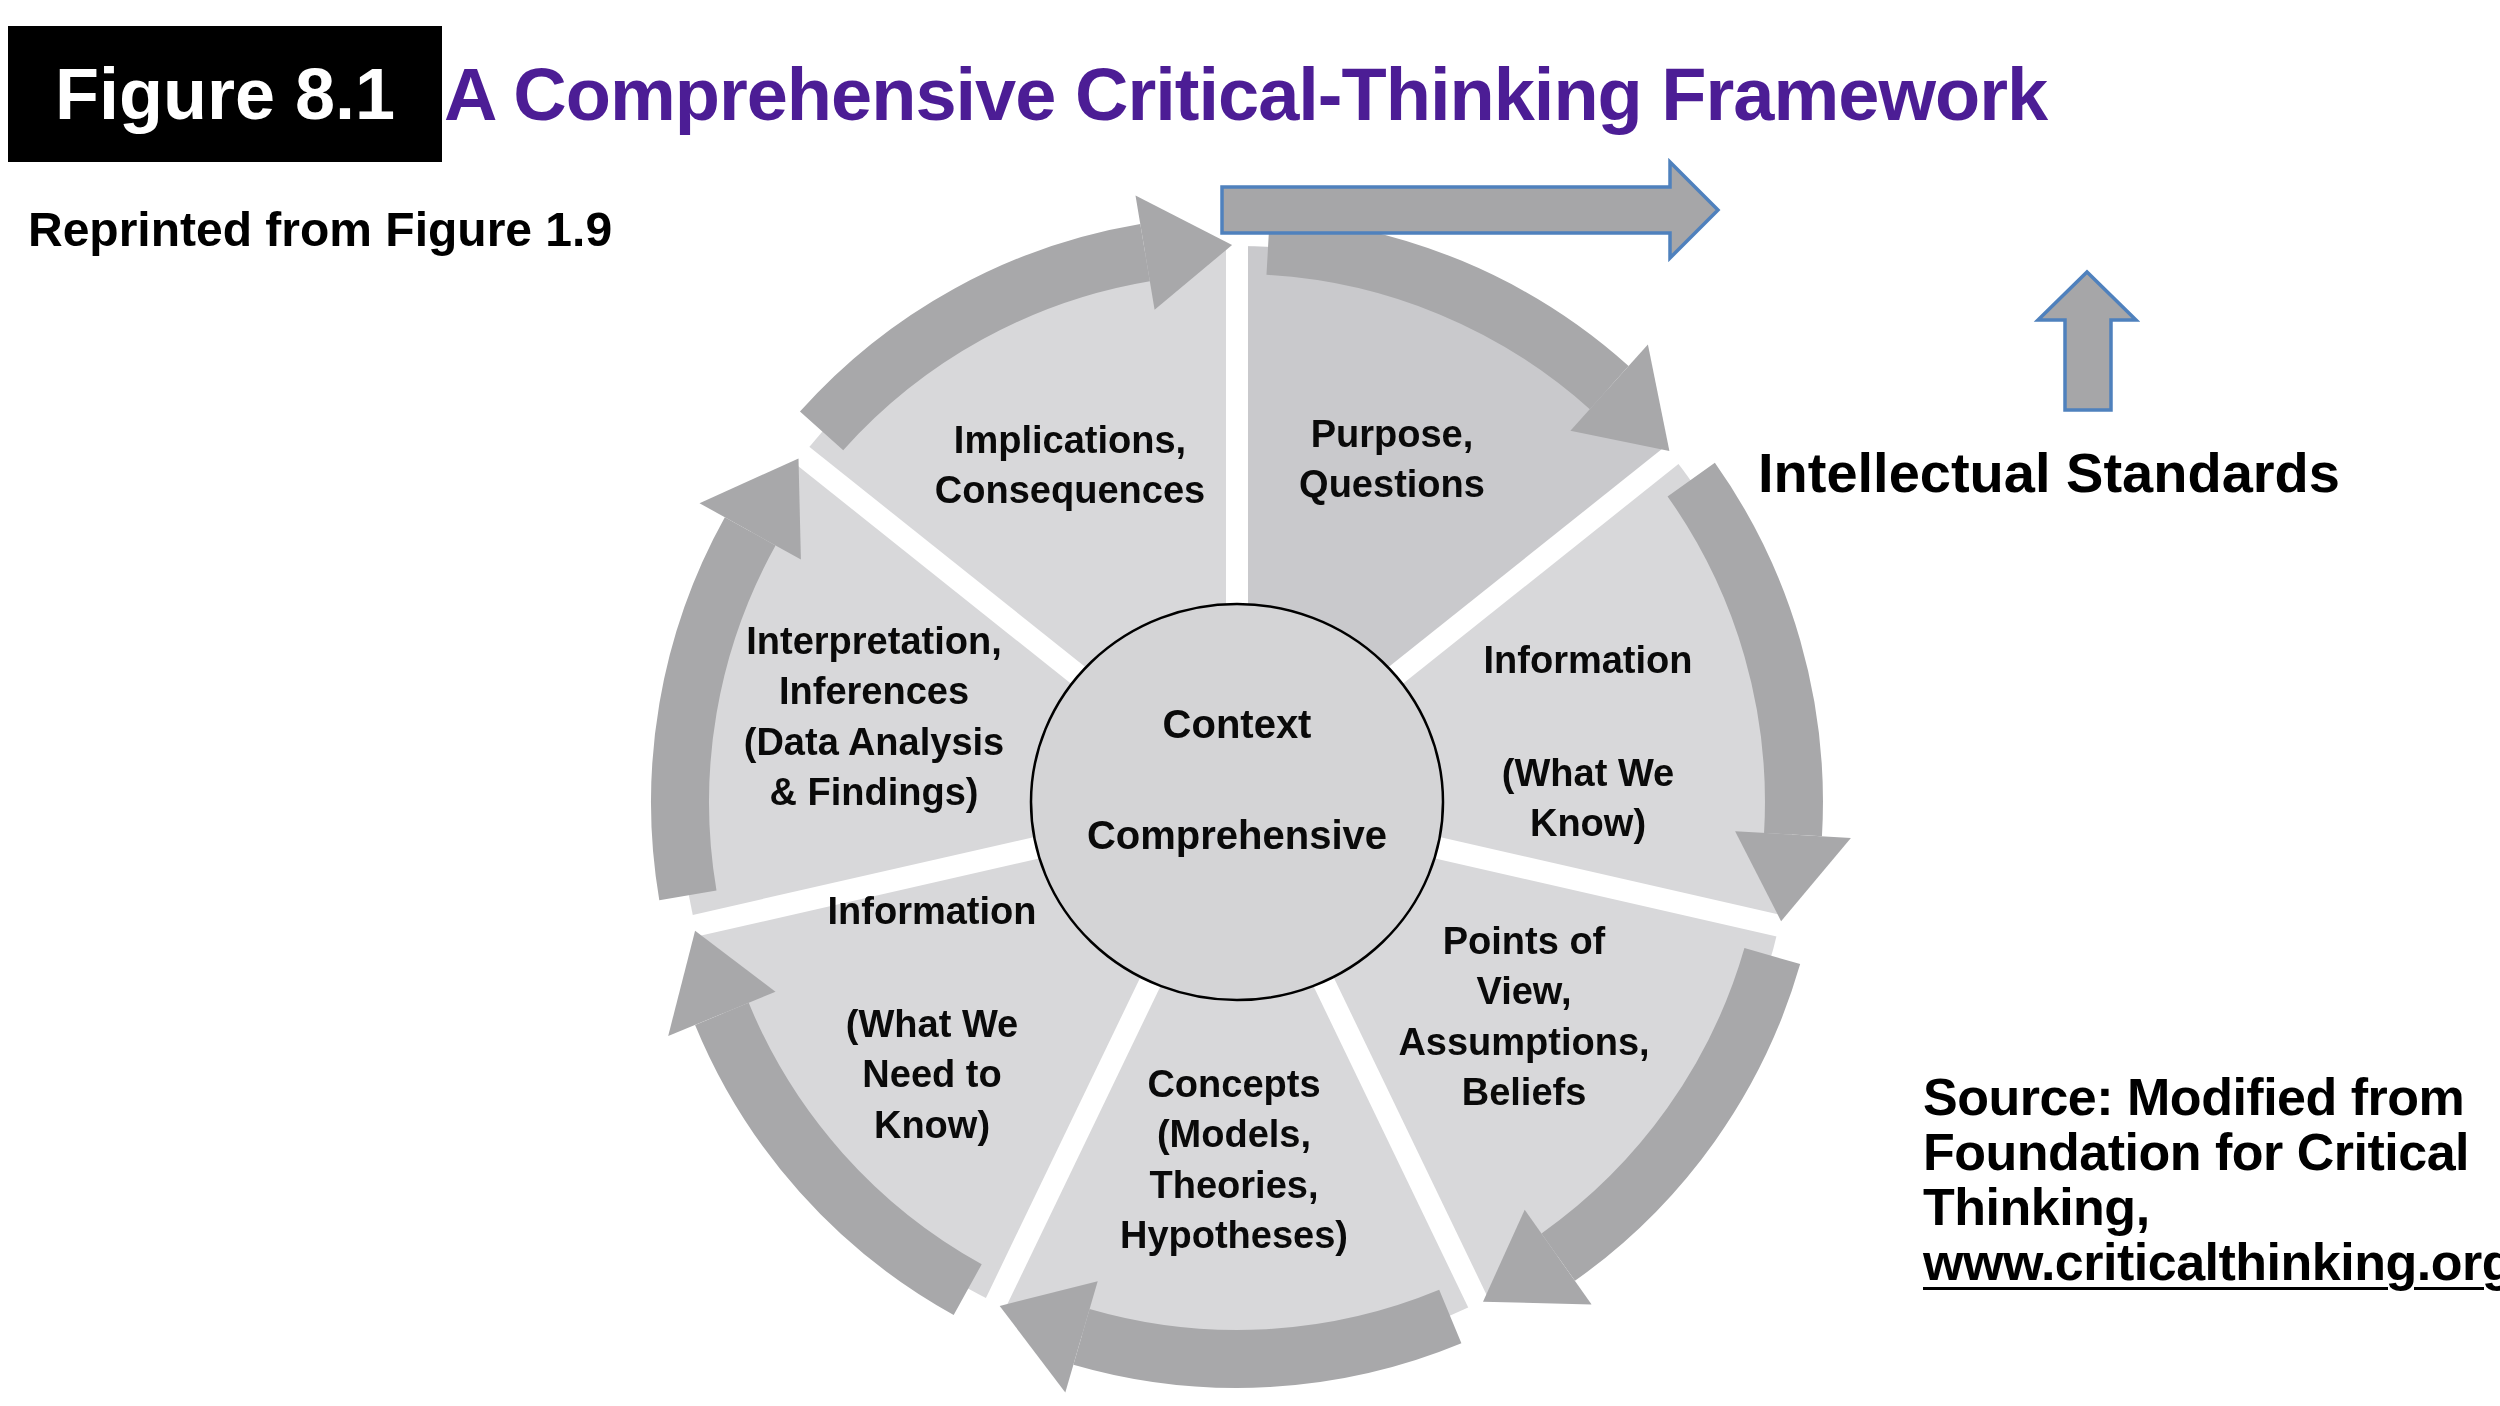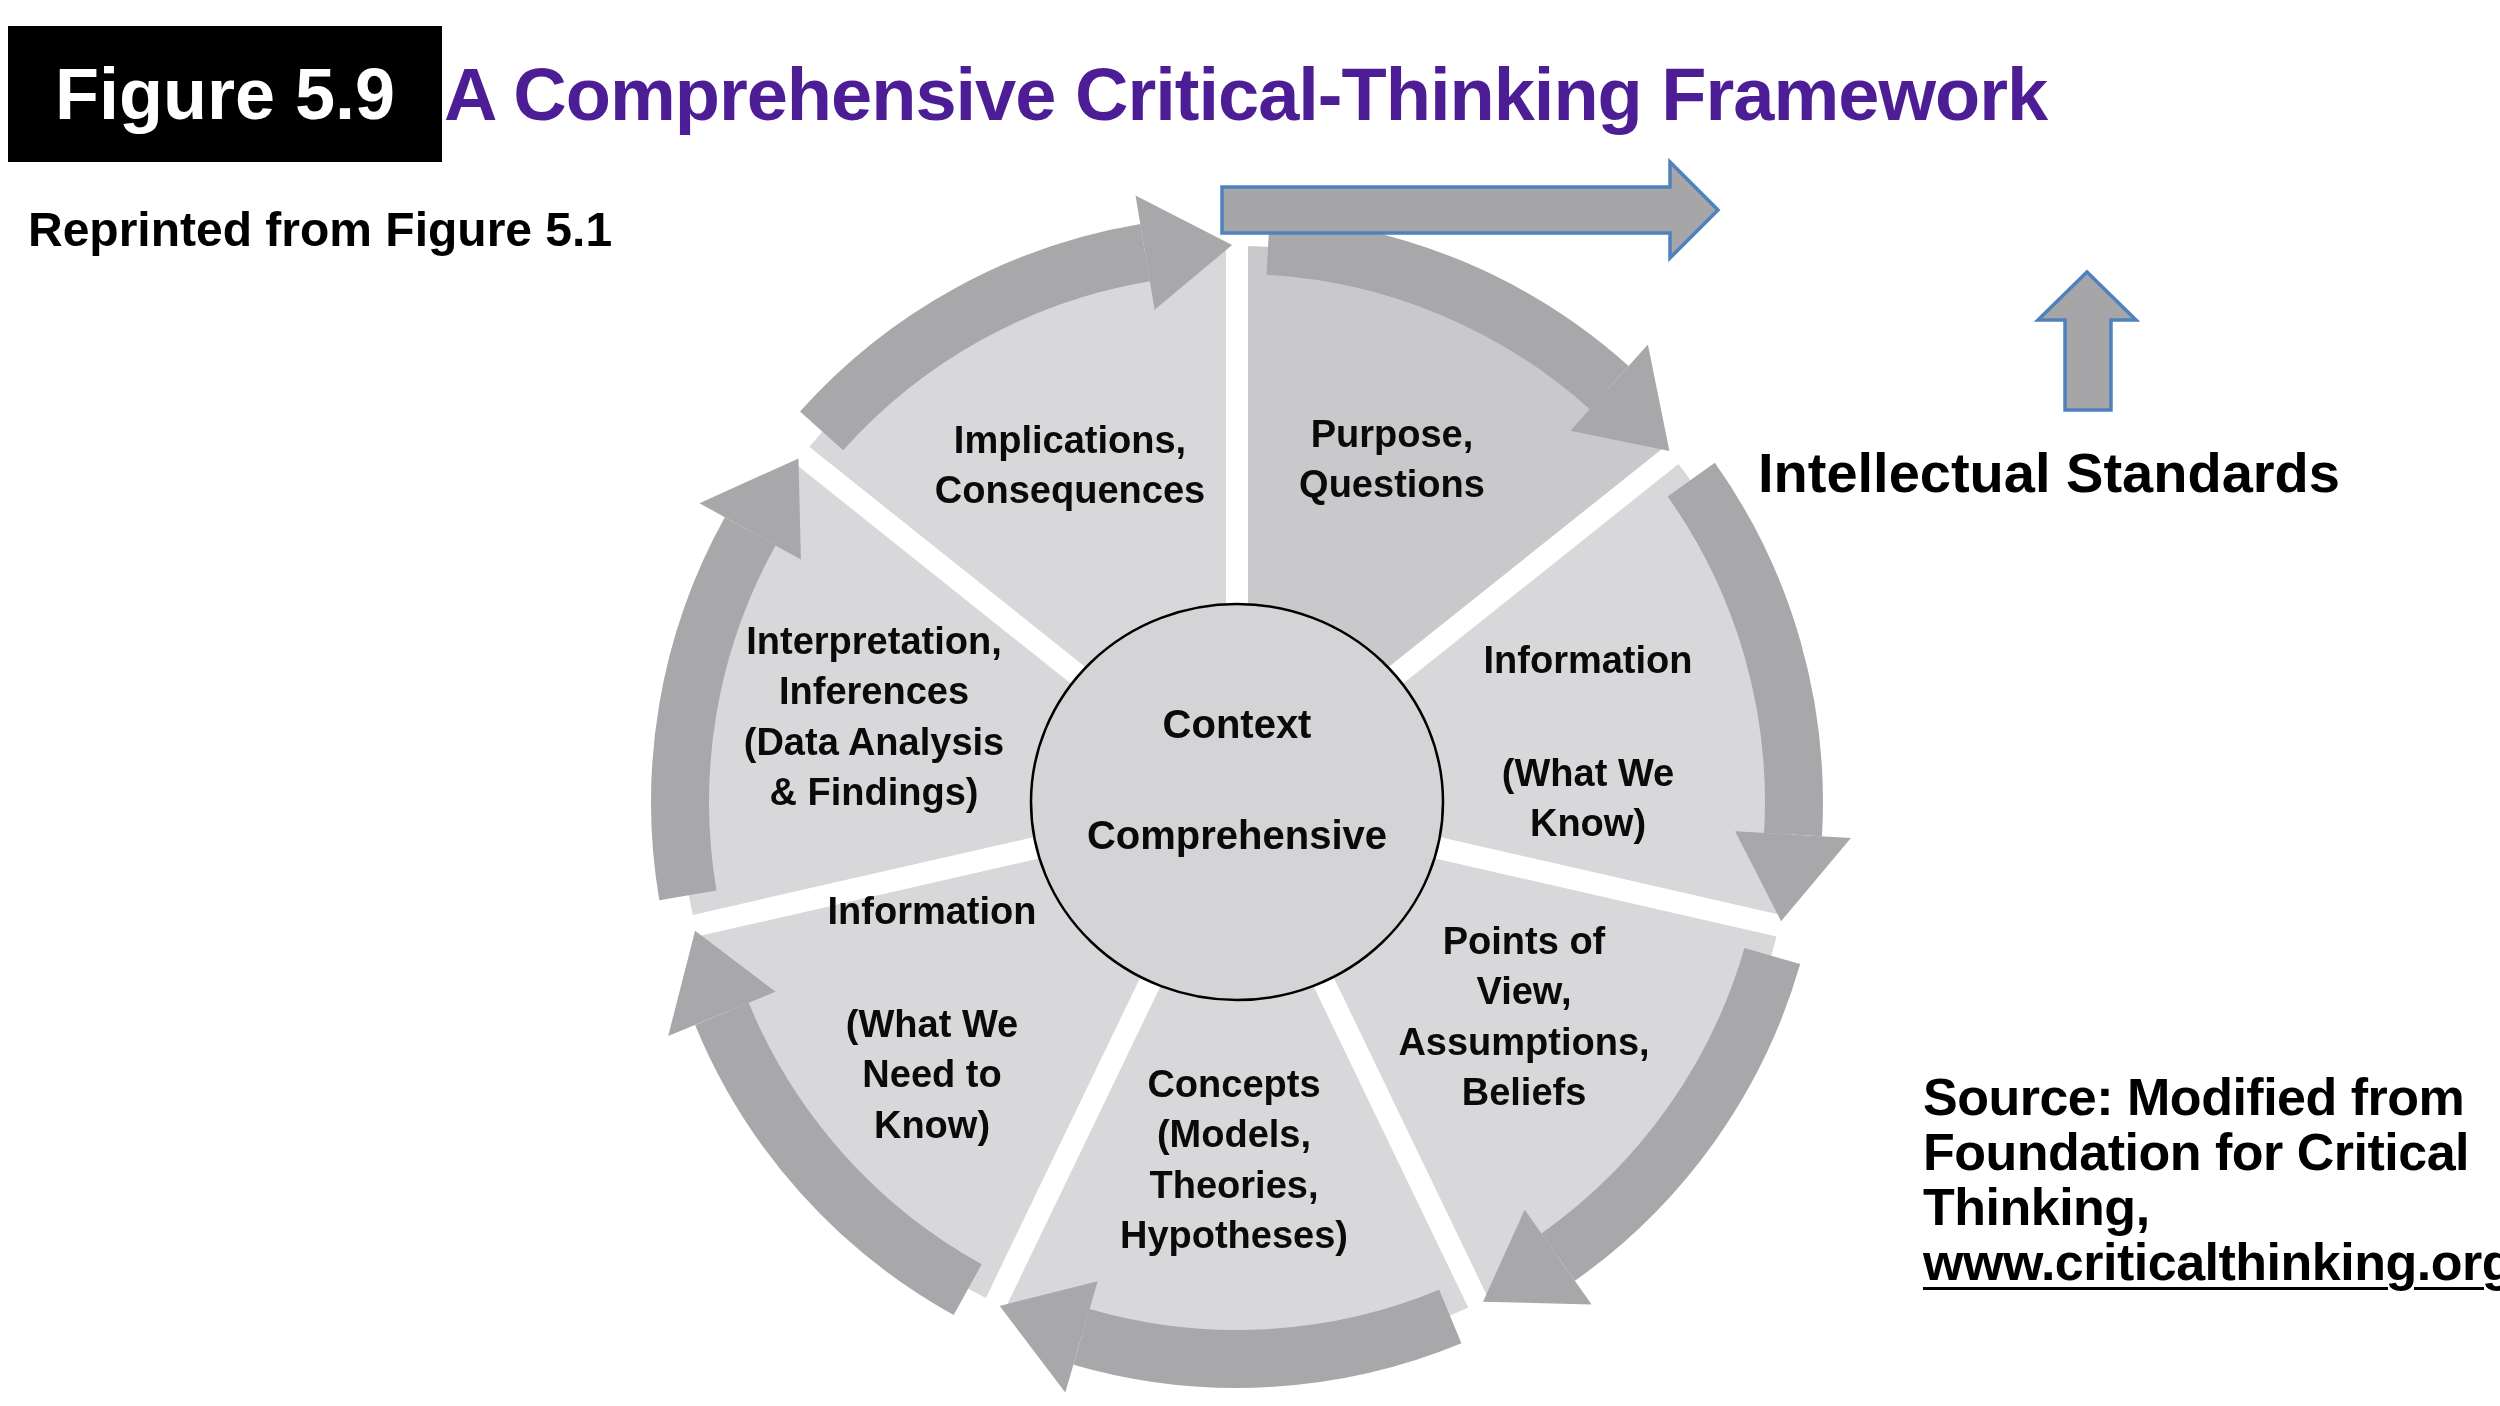--- a/index.html
+++ b/index.html
@@ -80,24 +80,24 @@
         <polygon points="699.5,503.2 800.9,559.5 798.5,458.5" fill="#a8a8aa"></polygon>
         <path d="M 821.6 430.9 A 557 557 0 0 1 1145.1 252.6" fill="none" stroke="#a8a8aa" stroke-width="58"></path>
         <polygon points="1135.5,195.4 1154.6,309.8 1232.1,245.0" fill="#a8a8aa"></polygon>
         <ellipse cx="1237" cy="802" rx="206" ry="198" fill="#d4d4d6" stroke="#000000" stroke-width="2.5"></ellipse>
       </g>
     <polygon id="h-arrow" points="1222,187 1670,187 1670,162 1718,210 1670,258 1670,233 1222,233" stroke-width="3.5" stroke-linejoin="miter" fill="#a6a6a8" stroke="#4f81bd"></polygon>
     <polygon id="v-arrow" points="2065,410 2065,320 2038,320 2087,272 2136,320 2111,320 2111,410" stroke-width="3.5" stroke-linejoin="miter" fill="#a6a6a8" stroke="#4f81bd"></polygon>
   </svg>
 
   <div class="figure-badge" style="background: rgb(0, 0, 0); color: rgb(255, 255, 255);">
-    <span>Figure 5.9</span>
+    <span>Figure 8.1</span>
   </div>
   <div class="page-title">A Comprehensive Critical-Thinking Framework</div>
-  <div class="reprint-note">Reprinted from Figure 5.1</div>
+  <div class="reprint-note">Reprinted from Figure 1.9</div>
 
   <div class="callout" id="callout-is">Intellectual Standards</div>
 
   <div class="seg-label" style="left:1392px;top:484px;">
     <div class="seg-title">Purpose,
 Questions</div>
     
   </div>
   <div class="seg-label" style="left:1588px;top:742px;">
     <div class="seg-title">Information</div>

